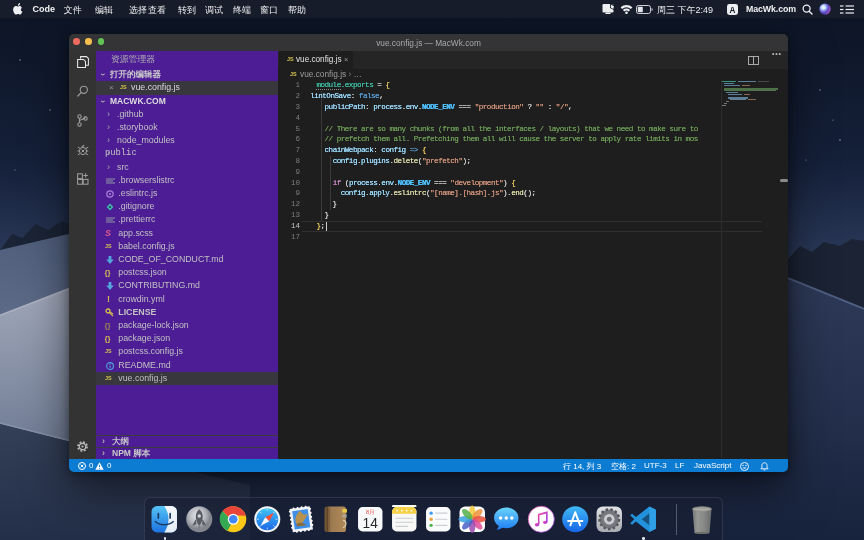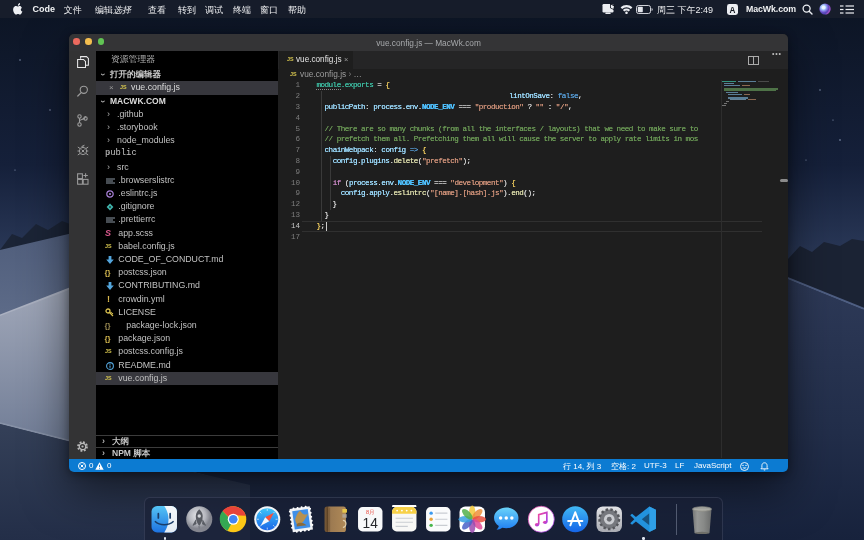--- a/index.html
+++ b/index.html
@@ -8,21 +8,21 @@
   #wall{position:absolute;left:0;top:0;width:864px;height:540px;}
   
   #menubar{position:absolute;left:0;top:0;width:864px;height:18px;background:rgba(24,30,44,.96);color:#f2f3f5;font-size:9px;}
   #menubar .mi{position:absolute;top:4px;white-space:nowrap;}
   
   #win{position:absolute;left:69px;top:34px;width:719px;height:438px;border-radius:5px;background:#1e1e1e;box-shadow:0 18px 45px rgba(0,0,0,.55),0 2px 10px rgba(0,0,0,.4);overflow:hidden;}
   #titlebar{position:absolute;left:0;top:0;width:719px;height:17px;background:#343436;}
   .tl{position:absolute;top:4.2px;width:6.6px;height:6.6px;border-radius:50%;}
   #wtitle{position:absolute;top:3.5px;left:0;width:719px;text-align:center;font-size:8.3px;color:#a6a8ab;}
   #actbar{position:absolute;left:0;top:17px;width:27px;height:408px;background:#333334;}
-  #sidebar{position:absolute;left:27px;top:17px;width:182px;height:408px;background:#000000;overflow:hidden;}
+  #sidebar{position:absolute;left:27px;top:17px;width:182px;height:408px;background:#4c1d95;overflow:hidden;}
   #editorcol{position:absolute;left:209px;top:17px;width:510px;height:408px;background:#1e1e1e;overflow:hidden;}
   #statusbar{position:absolute;left:0;top:425px;width:719px;height:13px;background:#0c7bd2;color:#fff;font-size:8px;}
   
   .srow{position:absolute;left:0;width:182px;height:13.2px;line-height:13.2px;font-size:8.8px;color:#c2c2c2;white-space:nowrap;}
   .chev{position:absolute;color:#aeaeae;font-size:7px;}
   
   .cl{position:absolute;left:0;white-space:pre;font-family:"Liberation Mono",monospace;font-size:7.6px;letter-spacing:-0.5px;line-height:10.8px;height:10.8px;color:#d4d4d4;text-shadow:0 0 0.4px currentColor;}
   .ln{position:absolute;width:22px;text-align:right;font-family:"Liberation Mono",monospace;font-size:7.6px;line-height:10.8px;color:#7d7d7d;}
   .ico-js{position:absolute;top:0;font-size:5.4px;font-weight:bold;color:#d8c74f;line-height:13.2px;letter-spacing:0;}
   .t{color:#3dbda2}.v{color:#9cdcfe}.k{color:#569cd6}.c{color:#4fc1ff;font-weight:bold}.s{color:#ce9178}.f{color:#dcdcaa}.cm{color:#6a9955}.pu{color:#c586c0}.g{color:#e9c65c}
@@ -91,21 +91,21 @@
     </g>
 </svg>
 
 <div id="menubar">
   <svg class="abs" style="left:12px;top:3px" width="11" height="12" viewBox="0 0 11 12">
       <path d="M7.6,1.9c-0.4,0.5-1.1,0.9-1.7,0.8C5.8,2.1,6.1,1.4,6.4,1c0.4-0.5,1.1-0.8,1.6-0.9C8.1,0.8,7.9,1.5,7.6,1.9z M8,3c-0.9-0.1-1.7,0.5-2.1,0.5C5.4,3.5,4.7,3,4,3C3,3,2.1,3.6,1.6,4.5c-1,1.7-0.3,4.3,0.7,5.7C2.8,10.9,3.4,11.6,4.2,11.6c0.7,0,1-0.5,1.8-0.5c0.8,0,1.1,0.5,1.8,0.5c0.8,0,1.3-0.7,1.8-1.4c0.5-0.8,0.8-1.6,0.8-1.6S8.8,8,8.8,6.7c0-1.2,1-1.8,1-1.8S9.2,3.1,8,3z" fill="#eef0f4"></path>
     </svg>
   <div class="mi" style="left:32.4px;font-weight:bold;">Code</div>
   <div class="mi" style="left:63.7px;">文件</div>
   <div class="mi" style="left:94.9px;">编辑</div>
-  <div class="mi" style="left:113px;font-style:italic;">选择</div>
+  <div class="mi" style="left:129px;">选择</div>
   <div class="mi" style="left:148px;">查看</div>
   <div class="mi" style="left:178px;">转到</div>
   <div class="mi" style="left:205px;">调试</div>
   <div class="mi" style="left:233px;">终端</div>
   <div class="mi" style="left:260px;font-family:Liberation Serif, serif;">窗口</div>
   <div class="mi" style="left:288px;">帮助</div>
   <svg class="abs" style="left:602px;top:3px" width="13" height="12" viewBox="0 0 13 12">
       <rect x="0.5" y="1" width="11" height="8.4" rx="1.2" fill="#eef0f4"></rect>
       <path d="M3.8,9.5 h4.4 l0.6,1.6 h-5.6 Z" fill="#eef0f4"></path>
       <path d="M8,0 l5,2.5 -1.2,4.5 -3.8,-2 Z" fill="#10141f"></path>
@@ -291,30 +291,30 @@
     <div class="srow" style="top:228.4px;">
         <svg class="abs" style="left:9.5px;top:3px" width="8" height="8" viewBox="0 0 8 8">
           <path d="M2.6,0 h2.8 v3.4 h2.4 L4,8 0.2,3.4 h2.4 Z" fill="#53a5dc"></path>
         </svg>
         <span style="position:absolute;left:22.3px;">CONTRIBUTING.md</span>
       </div>
     <div class="srow" style="top:241.6px;">
         <span class="abs" style="left:11px;top:0;font-size:9px;font-weight:bold;color:#d8b84e;line-height:13.2px;">!</span>
         <span style="position:absolute;left:22.3px;">crowdin.yml</span>
       </div>
-    <div class="srow" style="top:254.8px;">
+    <div class="srow" style="top:254.8px;font-weight:bold;">
         <svg class="abs" style="left:9px;top:2.5px" width="9" height="9" viewBox="0 0 9 9">
           <circle cx="3" cy="3" r="2" fill="none" stroke="#d8c04e" stroke-width="1.3"></circle>
           <path d="M4.5,4.5 L8,8 M6.5,6.5 l1.4,-1.2 M5.4,5.4 l1.2,-1.1" stroke="#d8c04e" stroke-width="1.2"></path>
         </svg>
         <span style="position:absolute;left:22.3px;">LICENSE</span>
       </div>
     <div class="srow" style="top:268.0px;">
         <span class="abs" style="left:8.5px;top:0;font-size:8px;font-weight:bold;color:#9a8a52;line-height:13.2px;">{}</span>
-        <span style="position:absolute;left:22.3px;margin-left:8px;">package-lock.json</span>
+        <span style="position:absolute;left:22.3px;">package-lock.json</span>
       </div>
     <div class="srow" style="top:281.2px;">
         <span class="abs" style="left:8.5px;top:0;font-size:8px;font-weight:bold;color:#d6b94f;line-height:13.2px;">{}</span>
         <span style="position:absolute;left:22.3px;">package.json</span>
       </div>
     <div class="srow" style="top:294.4px;">
         <span class="ico-js" style="left:9px;">JS</span>
         <span style="position:absolute;left:22.3px;">postcss.config.js</span>
       </div>
     <div class="srow" style="top:307.6px;">
@@ -353,21 +353,21 @@
       <span class="ico-js" style="left:12px;line-height:11.9px;">JS</span>
       <span class="abs" style="left:22px;top:0;line-height:11.9px;font-size:8.3px;color:#9d9d9d;">vue.config.js <span style="color:#808080">›</span> …</span>
     </div>
     <div id="code">
       <div class="abs" style="left:24px;top:169.8px;width:460px;height:10.8px;border-top:1px solid #303030;border-bottom:1px solid #303030;box-sizing:border-box;"></div>
       <div class="abs" style="left:43px;top:40.2px;width:1px;height:129.6px;background:#3a3a3a;"></div>
       <div class="abs" style="left:52px;top:105px;width:1px;height:54px;background:#3a3a3a;"></div>
       <div class="ln" style="top:29.4px;color:#7d7d7d;">1</div>
       <div class="cl" style="left:38.4px;top:29.4px;width:425px;overflow:hidden;"><span class="t" style="border-bottom:1px dotted #8a8a8a">module</span><span class="t">.exports</span> = <span class="g">{</span></div>
       <div class="ln" style="top:40.2px;color:#7d7d7d;">2</div>
-      <div class="cl" style="left:51px;top:40.2px;width:425px;overflow:hidden;text-align:center;">  <span class="v">lintOnSave</span>: <span class="k">false</span>,</div>
+      <div class="cl" style="left:24px;top:40.2px;width:425px;overflow:hidden;">  <span class="v">lintOnSave</span>: <span class="k">false</span>,</div>
       <div class="ln" style="top:51.0px;color:#7d7d7d;">3</div>
       <div class="cl" style="left:38.4px;top:51.0px;width:425px;overflow:hidden;">  <span class="v">publicPath</span>: <span class="v">process</span>.<span class="v">env</span>.<span class="c">NODE_ENV</span> === <span class="s">"production"</span> ? <span class="s">""</span> : <span class="s">"/"</span>,</div>
       <div class="ln" style="top:61.8px;color:#7d7d7d;">4</div>
       <div class="ln" style="top:72.6px;color:#7d7d7d;">5</div>
       <div class="cl" style="left:38.4px;top:72.6px;width:425px;overflow:hidden;">  <span class="cm">// There are so many chunks (from all the interfaces / layouts) that we need to make sure to</span></div>
       <div class="ln" style="top:83.4px;color:#7d7d7d;">6</div>
       <div class="cl" style="left:38.4px;top:83.4px;width:425px;overflow:hidden;">  <span class="cm">// prefetch them all. Prefetching them all will cause the server to apply rate limits in mos</span></div>
       <div class="ln" style="top:94.2px;color:#7d7d7d;">7</div>
       <div class="cl" style="left:38.4px;top:94.2px;width:425px;overflow:hidden;">  <span class="v">chainWebpack</span>: <span class="v">config</span> <span class="k">=&gt;</span> <span class="g">{</span></div>
       <div class="ln" style="top:105.0px;color:#7d7d7d;">8</div>

